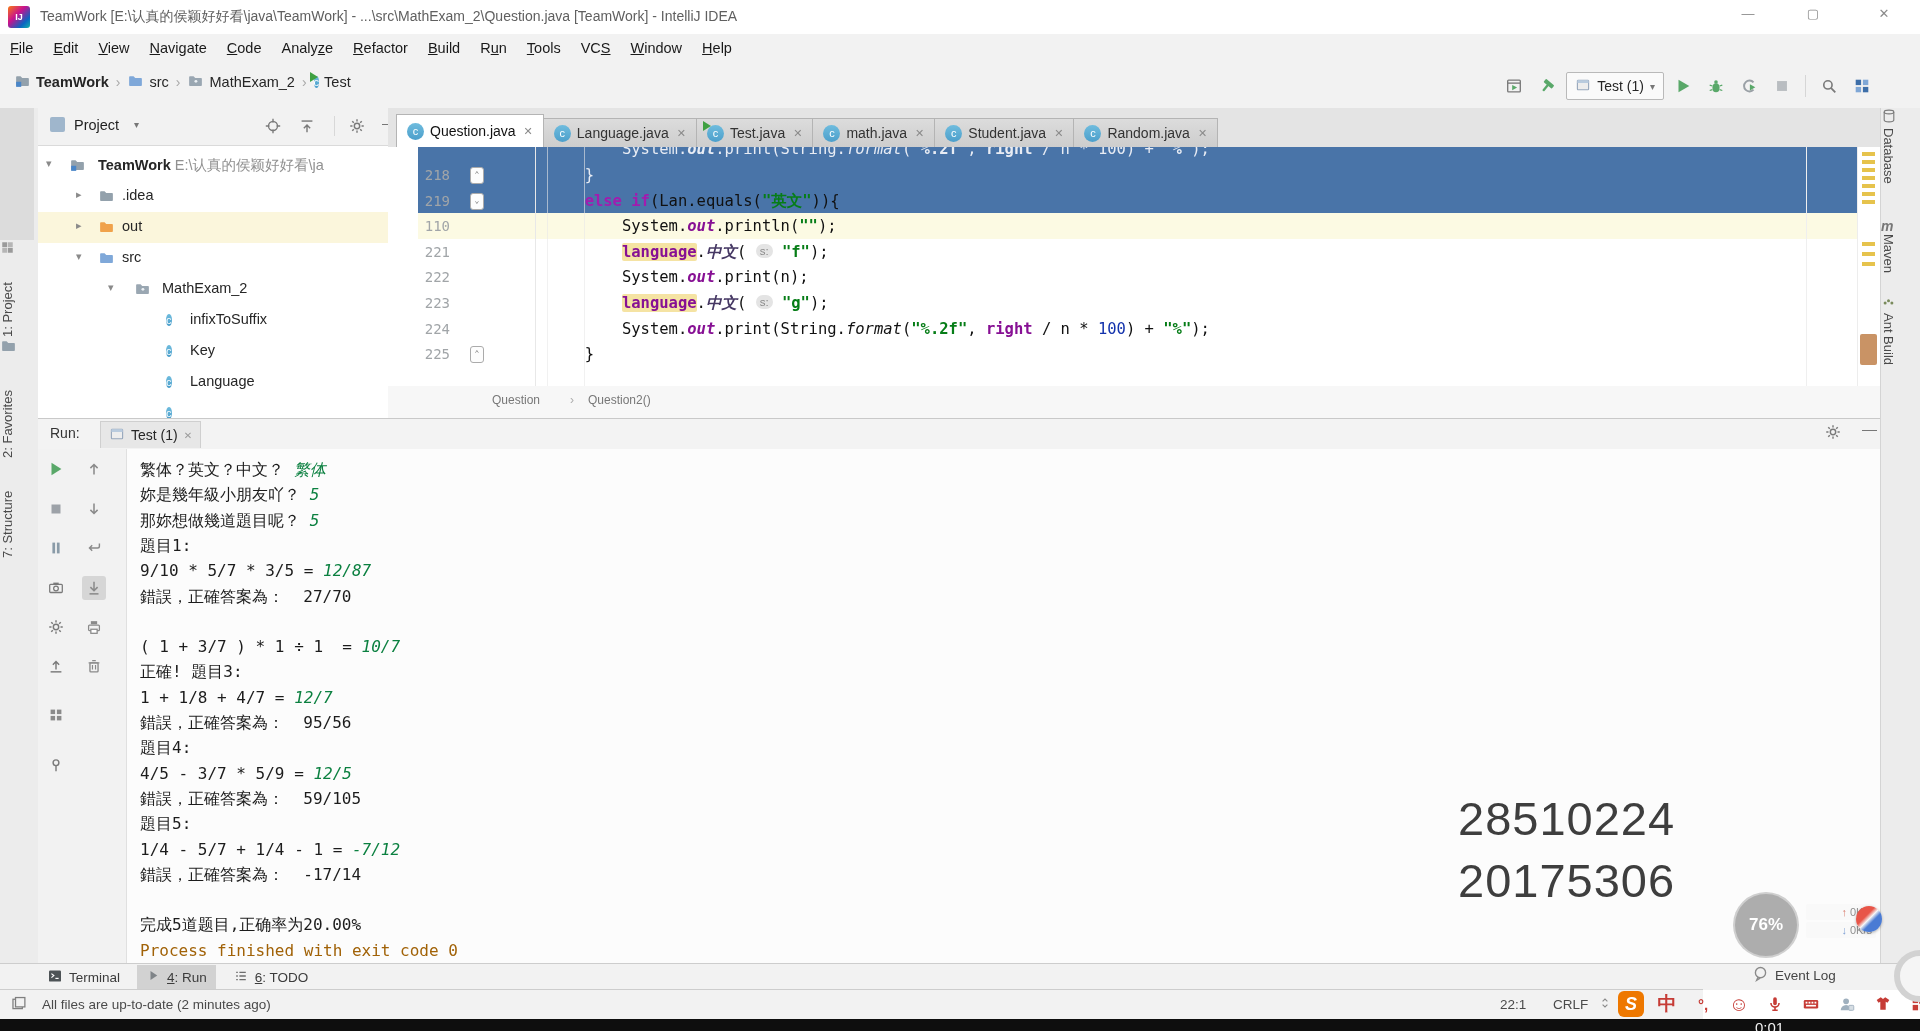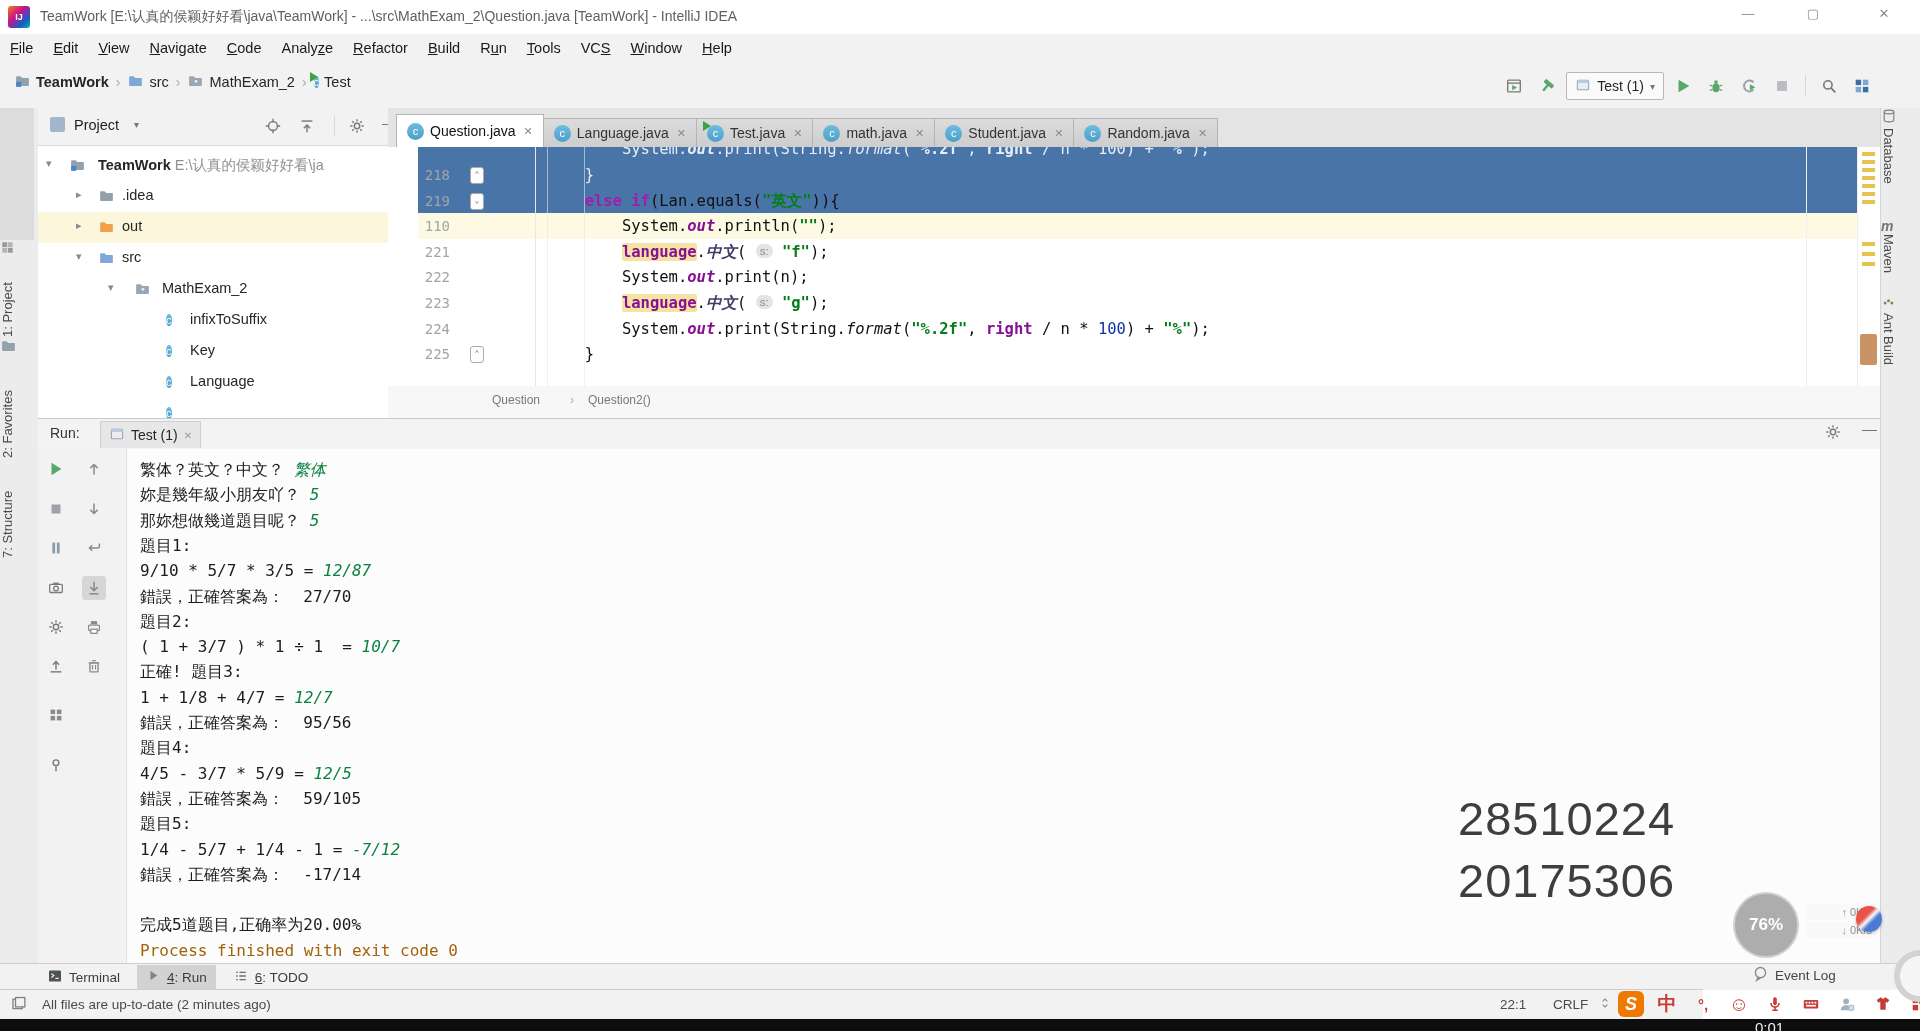--- a/index.html
+++ b/index.html
@@ -500,21 +500,20 @@
           </svg>
         </div>
       </div>
     <div class="abs" id="console" style="left:0;top:30px;width:1842px;height:515px;overflow:hidden;">
         <div class="con-line" style="top: 8px;"><span class="c-o">繁体？英文？中文？ </span><span class="c-i">繁体</span></div>
         <div class="con-line" style="top: 33.3px;"><span class="c-o">妳是幾年級小朋友吖？ </span><span class="c-i">5</span></div>
         <div class="con-line" style="top: 58.6px;"><span class="c-o">那妳想做幾道題目呢？ </span><span class="c-i">5</span></div>
         <div class="con-line" style="top: 83.9px;"><span class="c-o">題目1:</span></div>
         <div class="con-line" style="top: 109.2px;"><span class="c-o">9/10 * 5/7 * 3/5 = </span><span class="c-i">12/87</span></div>
         <div class="con-line" style="top: 134.5px;"><span class="c-o">錯誤，正確答案為：  27/70</span></div>
-        <div class="con-line" style="top: 159.8px;"><span class="c-o">題目2:</span></div>
         <div class="con-line" style="top: 185.1px;"><span class="c-o">( 1 + 3/7 ) * 1 ÷ 1  = </span><span class="c-i">10/7</span></div>
         <div class="con-line" style="top: 210.4px;"><span class="c-o">正確! 題目3:</span></div>
         <div class="con-line" style="top: 235.7px;"><span class="c-o">1 + 1/8 + 4/7 = </span><span class="c-i">12/7</span></div>
         <div class="con-line" style="top: 261px;"><span class="c-o">錯誤，正確答案為：  95/56</span></div>
         <div class="con-line" style="top: 286.3px;"><span class="c-o">題目4:</span></div>
         <div class="con-line" style="top: 311.6px;"><span class="c-o">4/5 - 3/7 * 5/9 = </span><span class="c-i">12/5</span></div>
         <div class="con-line" style="top: 336.9px;"><span class="c-o">錯誤，正確答案為：  59/105</span></div>
         <div class="con-line" style="top: 362.2px;"><span class="c-o">題目5:</span></div>
         <div class="con-line" style="top: 387.5px;"><span class="c-o">1/4 - 5/7 + 1/4 - 1 = </span><span class="c-i">-7/12</span></div>
         <div class="con-line" style="top: 412.8px;"><span class="c-o">錯誤，正確答案為：  -17/14</span></div>

